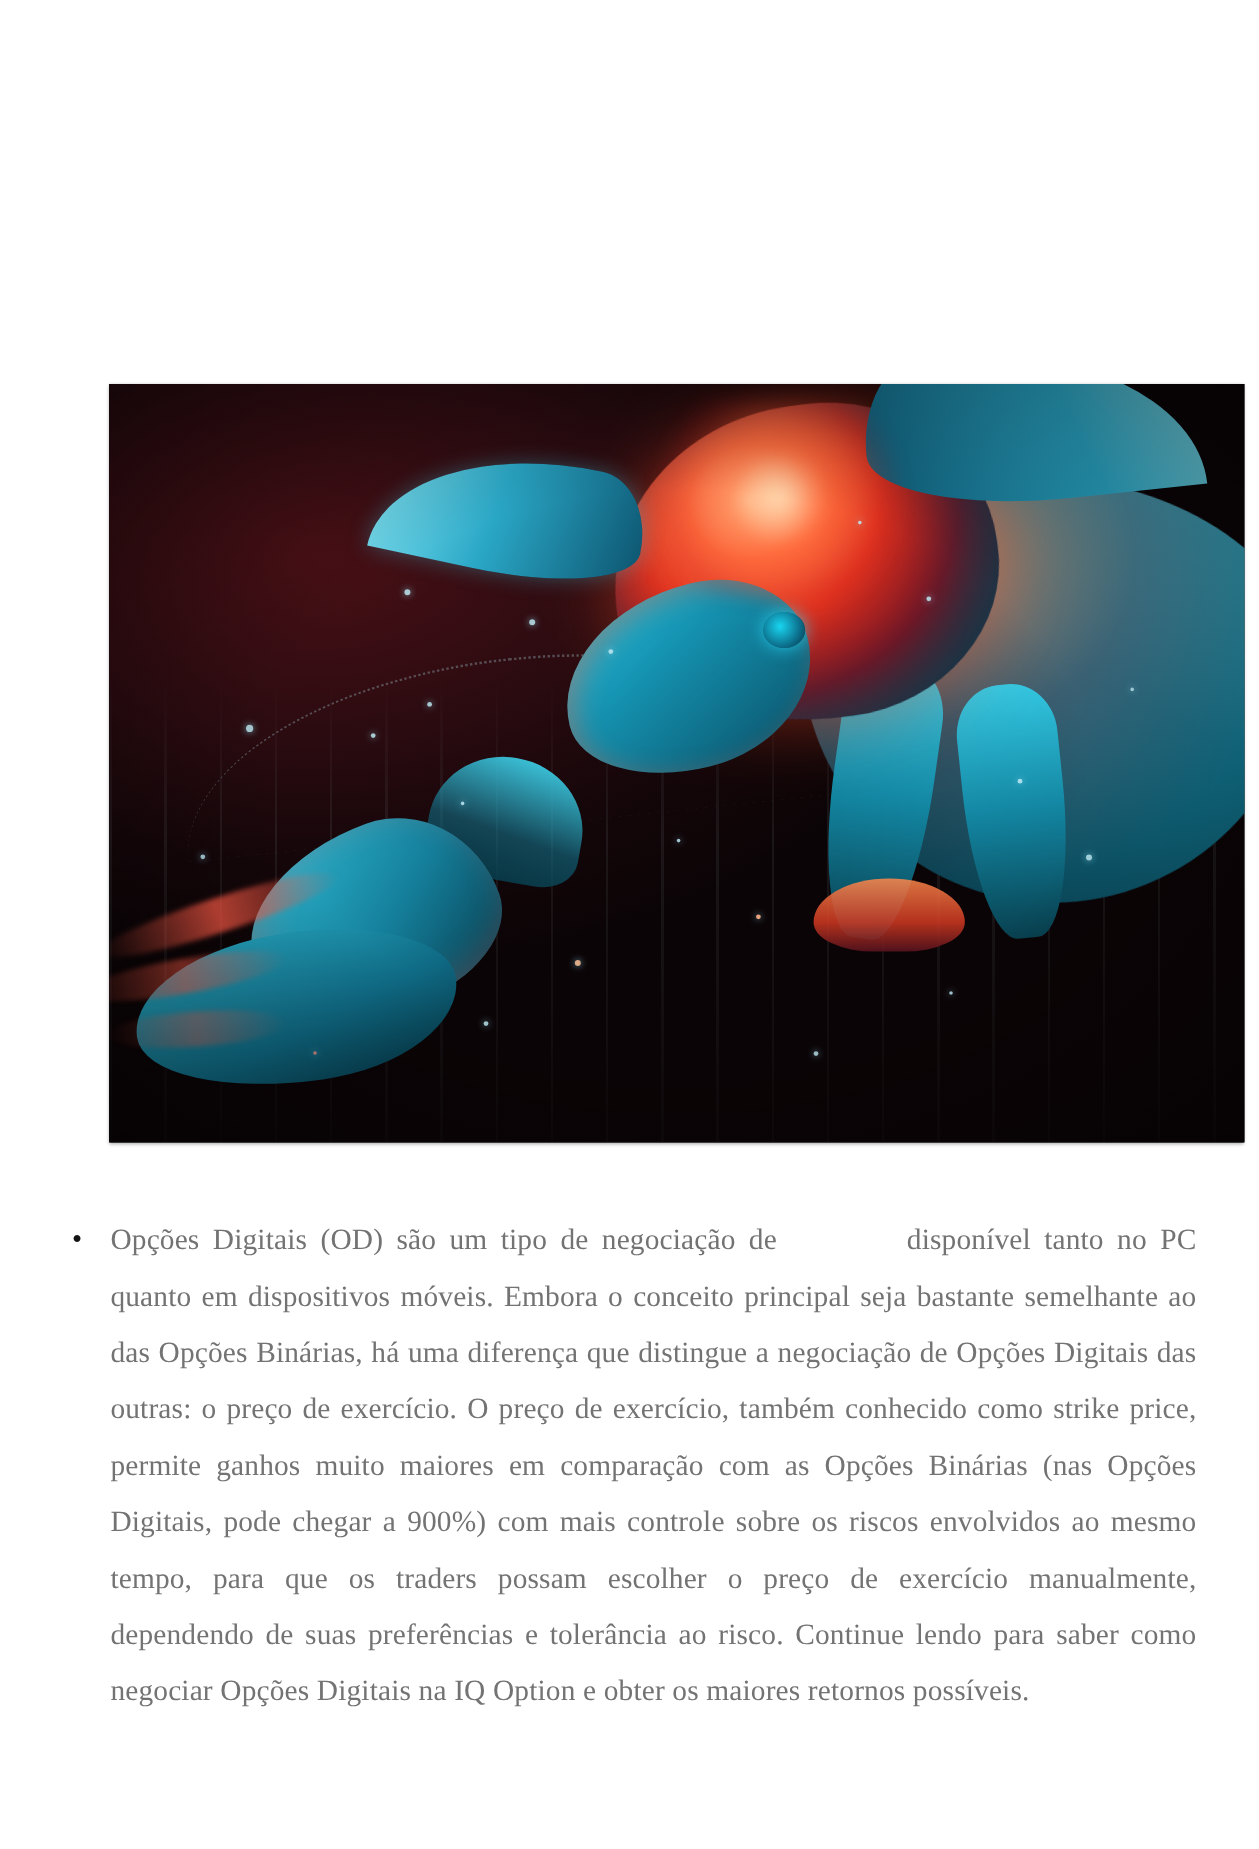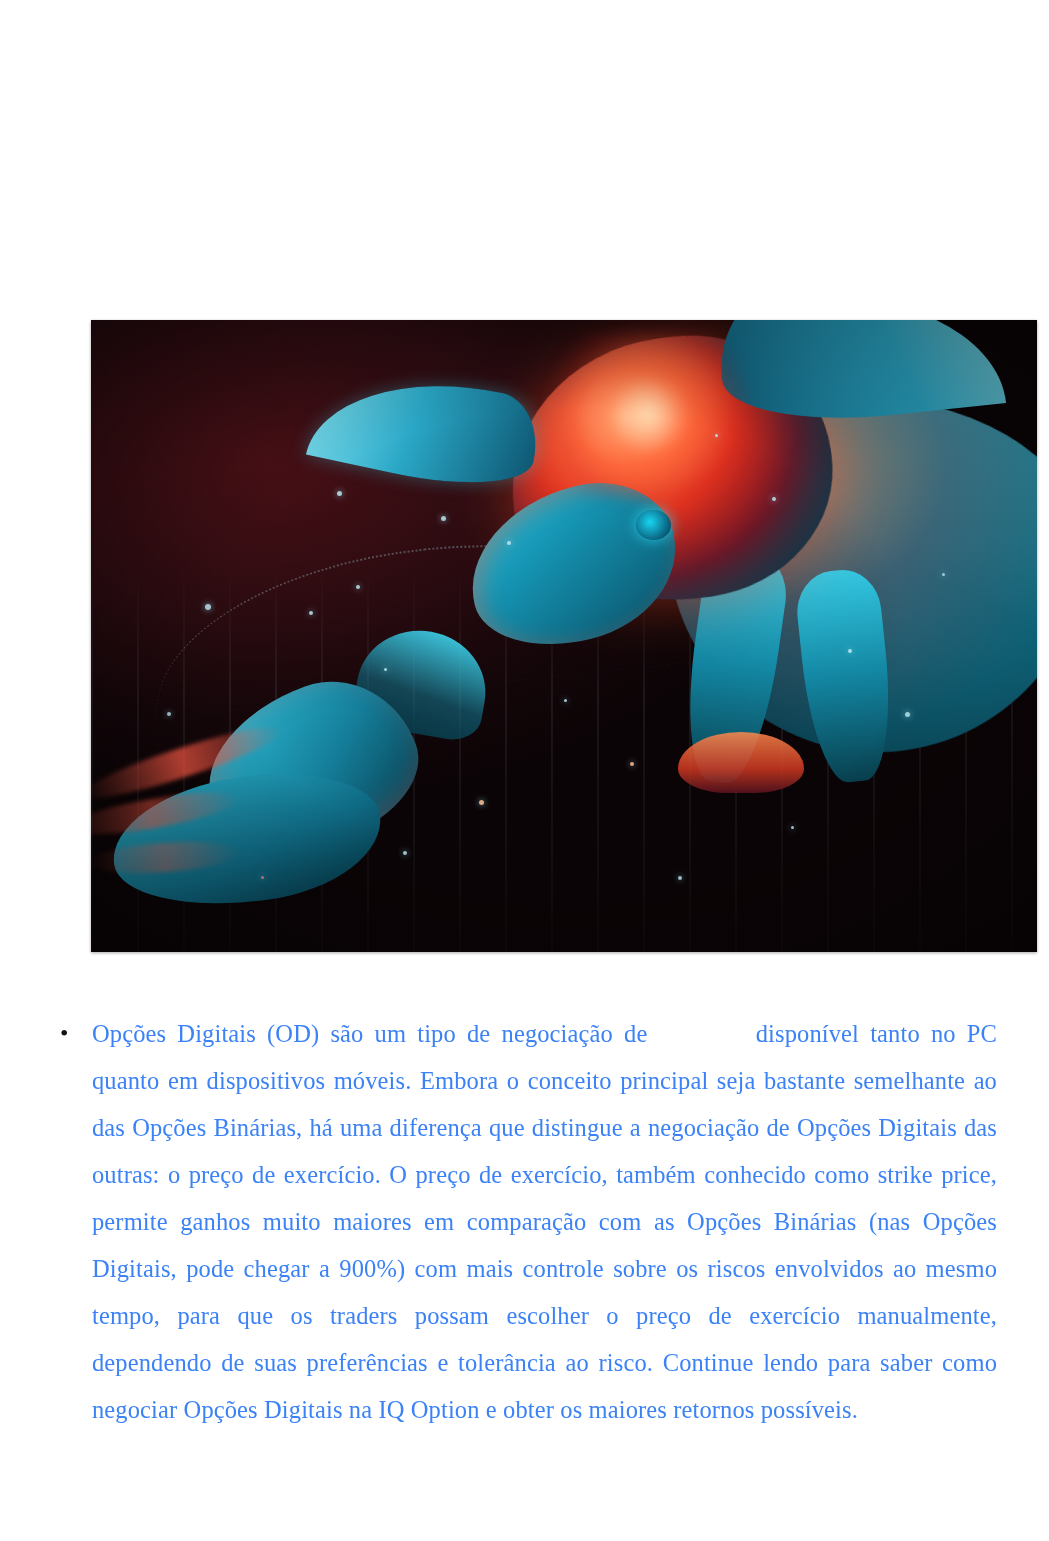--- a/index.html
+++ b/index.html
@@ -230,21 +230,21 @@
     margin: 0;
     padding: 0 52px 0 52px;
     list-style: none;
   }
   ul.bullet-list > li {
     position: relative;
     padding-left: 40px;
     font-size: 24.5px;
     line-height: 47px;
     text-align: justify;
-    color: #3b82f6;
+    color: #737373;
     letter-spacing: 0.005em;
   }
   ul.bullet-list > li::before {
     content: "•";
     position: absolute;
     left: 8px;
     top: 0;
     font-size: 24px;
     line-height: 47px;
     color: #141414;

